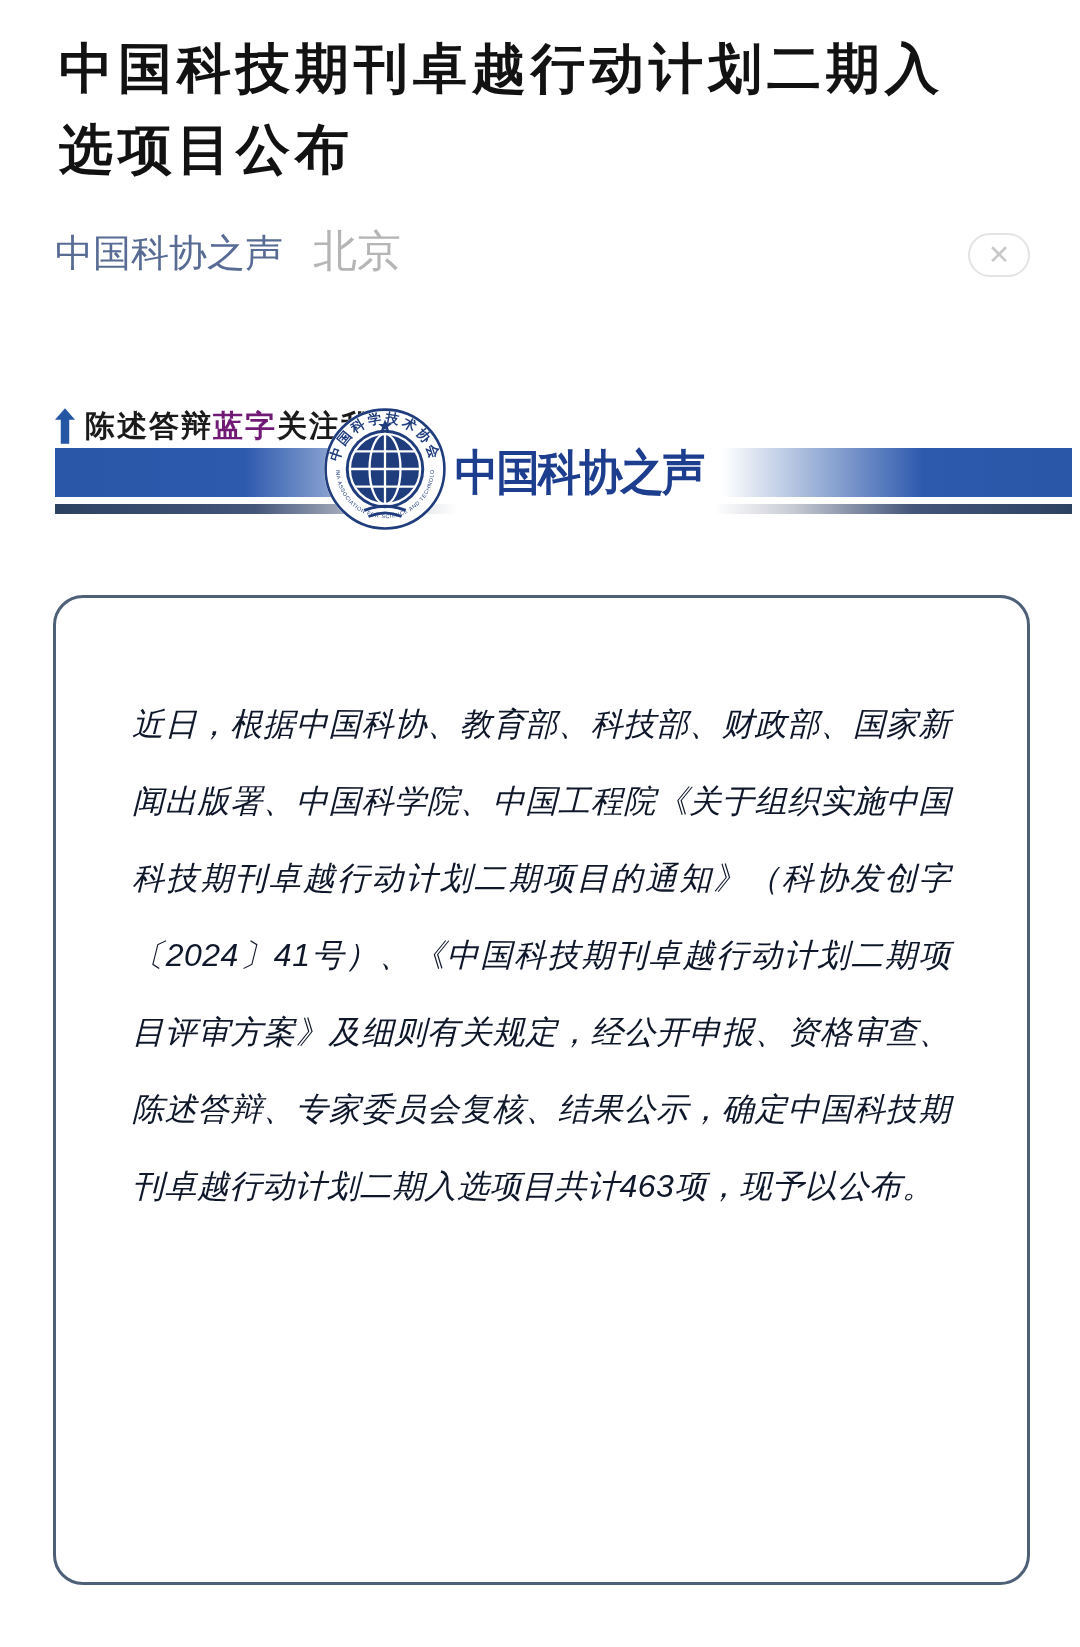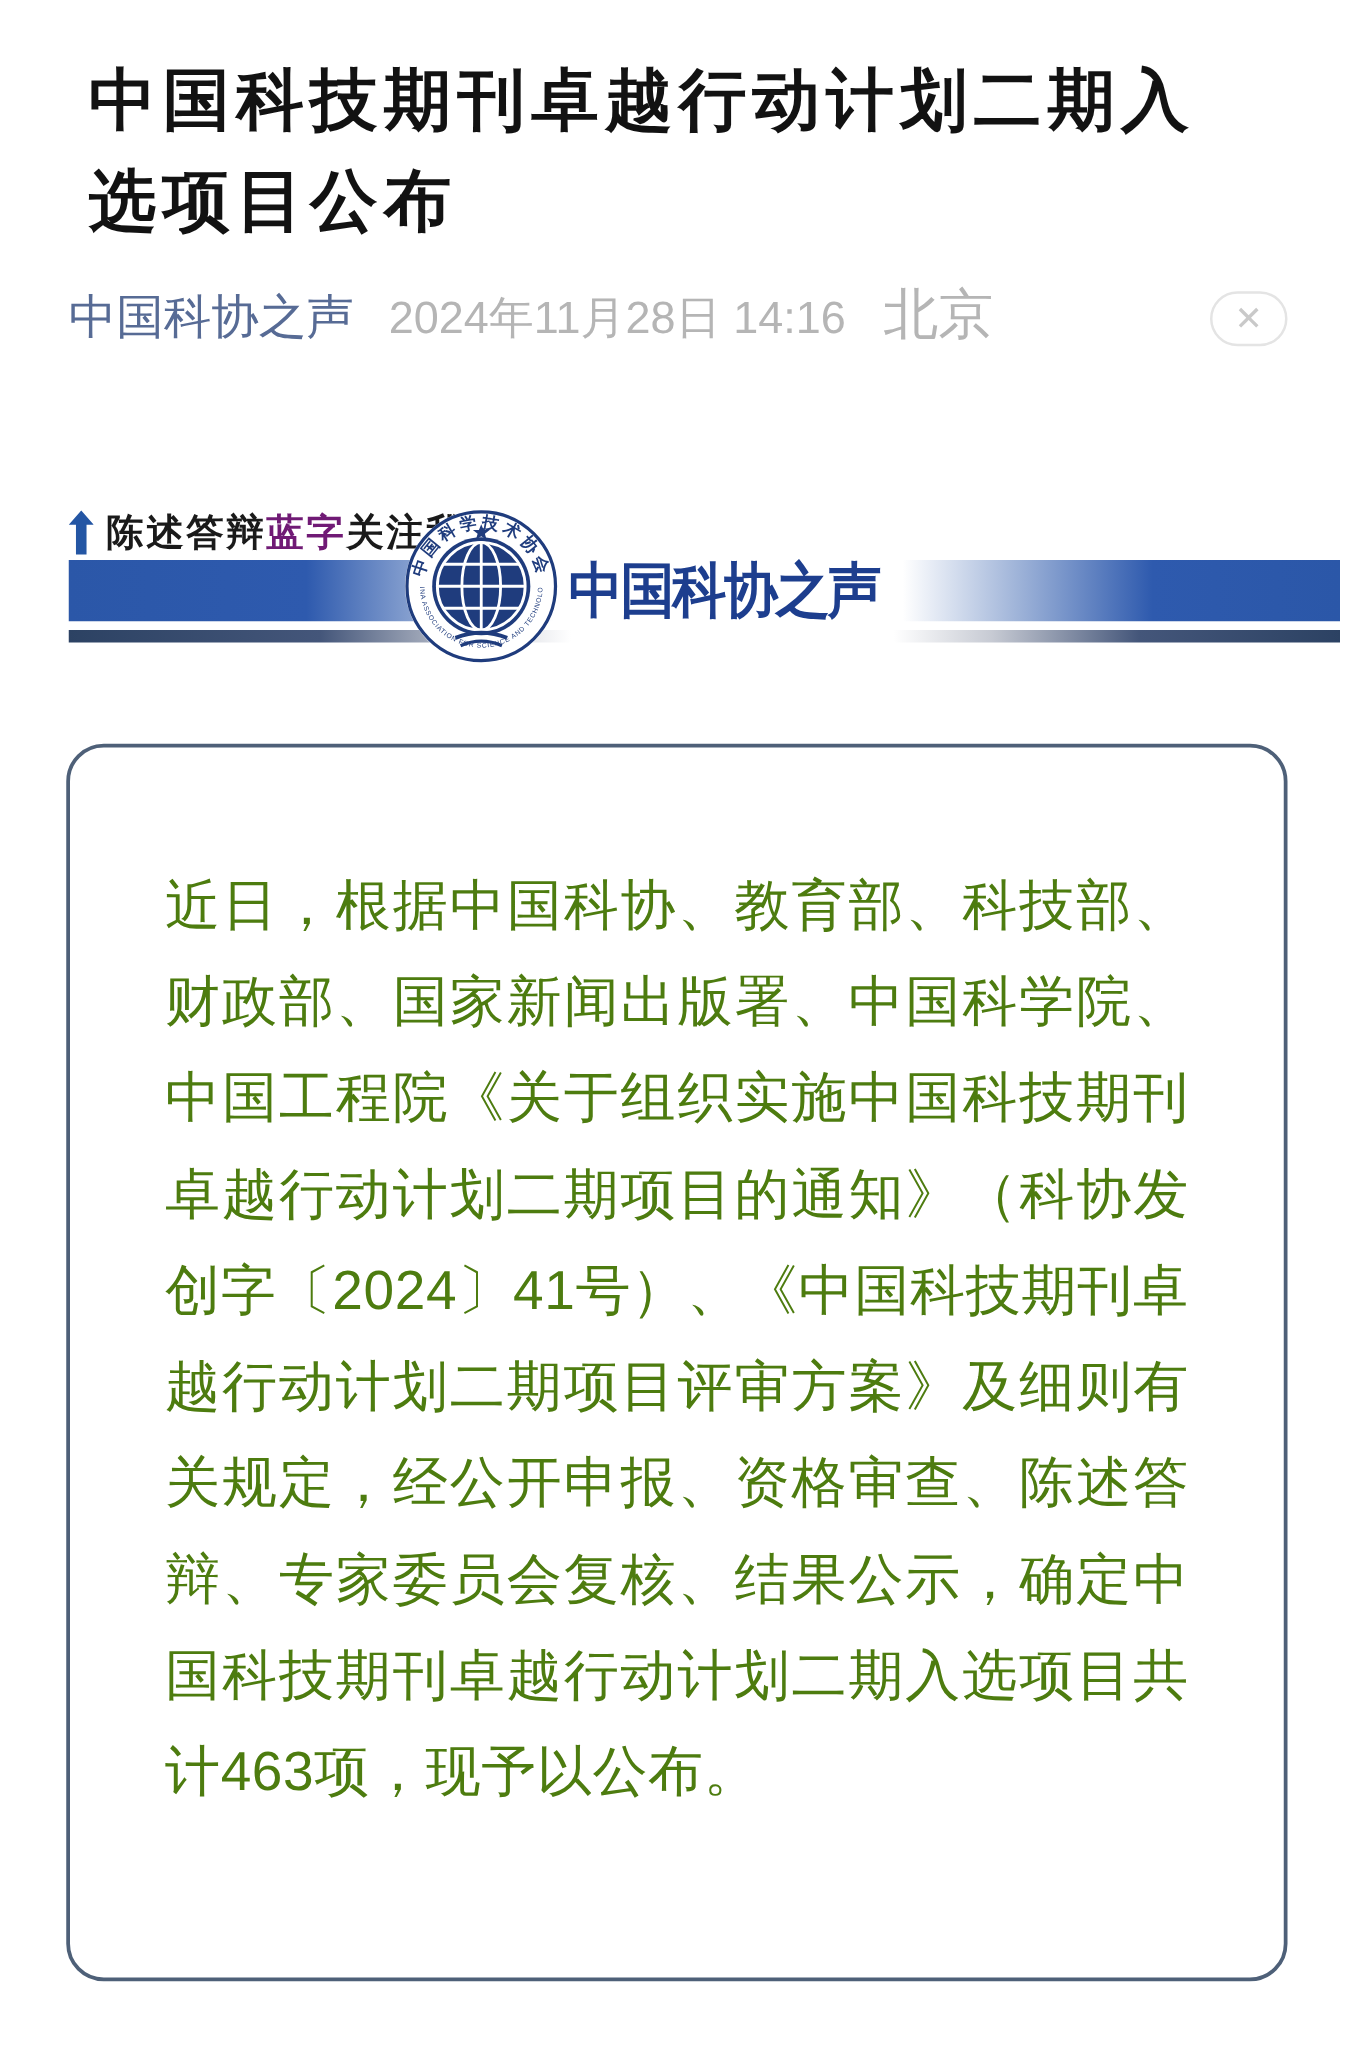--- a/index.html
+++ b/index.html
@@ -5,21 +5,21 @@
   html,body{margin:0;padding:0;}
   body{
     width:1080px;height:1647px;background:#ffffff;position:relative;
     font-family:"Liberation Sans", sans-serif;
     -webkit-font-smoothing:antialiased;overflow:hidden;
   }
   .page{position:absolute;inset:0;}
 
   
   .title{
-    position:absolute;left:55px;top:24px;width:940px;margin:16px;
+    position:absolute;left:55px;top:24px;width:940px;margin:4px;
     font-size:54px;line-height:81px;font-weight:700;letter-spacing:5px;
     color:#121212;
   }
 
   
   .byline{
     position:absolute;left:55px;top:222px;width:880px;
     display:flex;align-items:baseline;white-space:nowrap;
   }
   .byline .account{color:#576b95;font-size:38px;cursor:pointer;}
@@ -72,35 +72,34 @@
     transform:scaleX(.9);transform-origin:left center;white-space:nowrap;
   }
 
   
   .contentbox{
     position:absolute;left:53px;top:595px;width:977px;min-height:990px;
     box-sizing:border-box;border:3px solid #4e6078;border-radius:30px;
     background:#ffffff;padding:88px 76px 126px 76px;
   }
   .body-text{
-    margin:0;font-size:44px;line-height:77px;color:#4d7c0f;
+    margin:0;font-size:32px;line-height:77px;color:#0f172a;
     text-align:justify;text-justify:inter-ideograph;font-weight:500;
-    letter-spacing:.5px;word-break:break-all;
+    letter-spacing:.5px;word-break:break-all;font-style:italic;
   }
 </style>
 </head>
 <body>
 
 <div class="page">
 
   <h1 class="title">中国科技期刊卓越行动计划二期入选项目公布</h1>
 
   <div class="byline">
     <span class="account">中国科协之声</span>
-    <span class="datetime">2024年11月28日 14:16</span>
     <span class="location">北京</span>
   </div>
 
   <button class="close-btn">
     <span>✕</span>
   </button>
 
   <div class="banner">
 
     <div class="follow-row">

